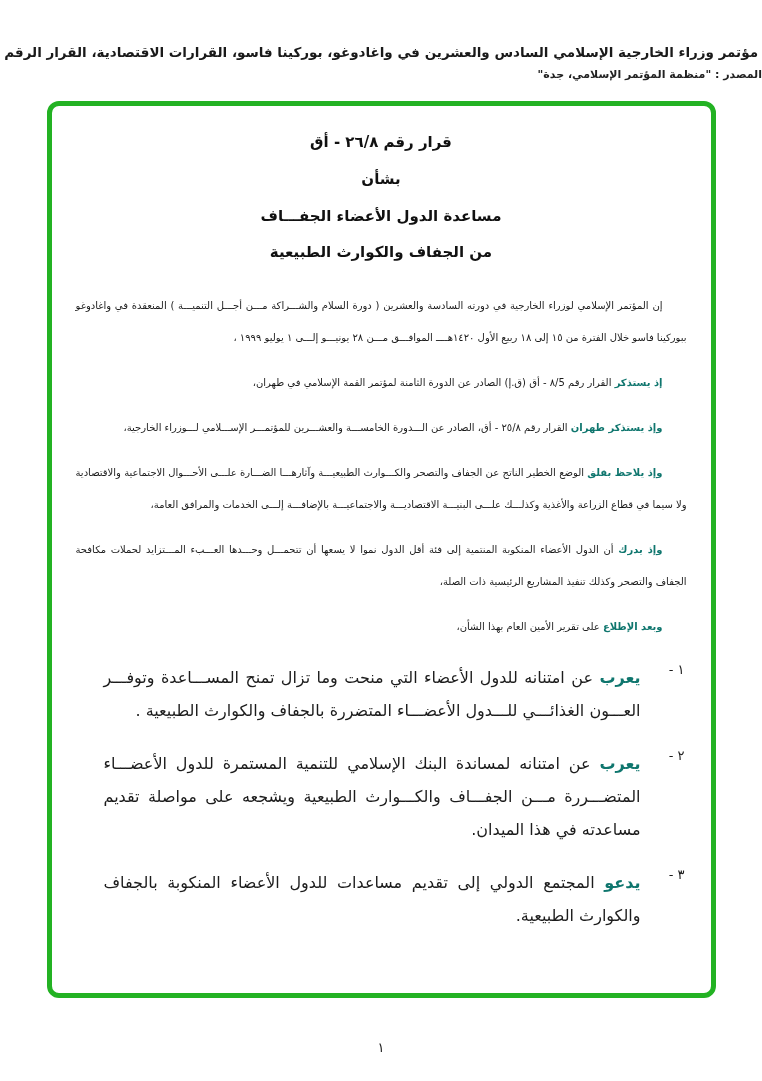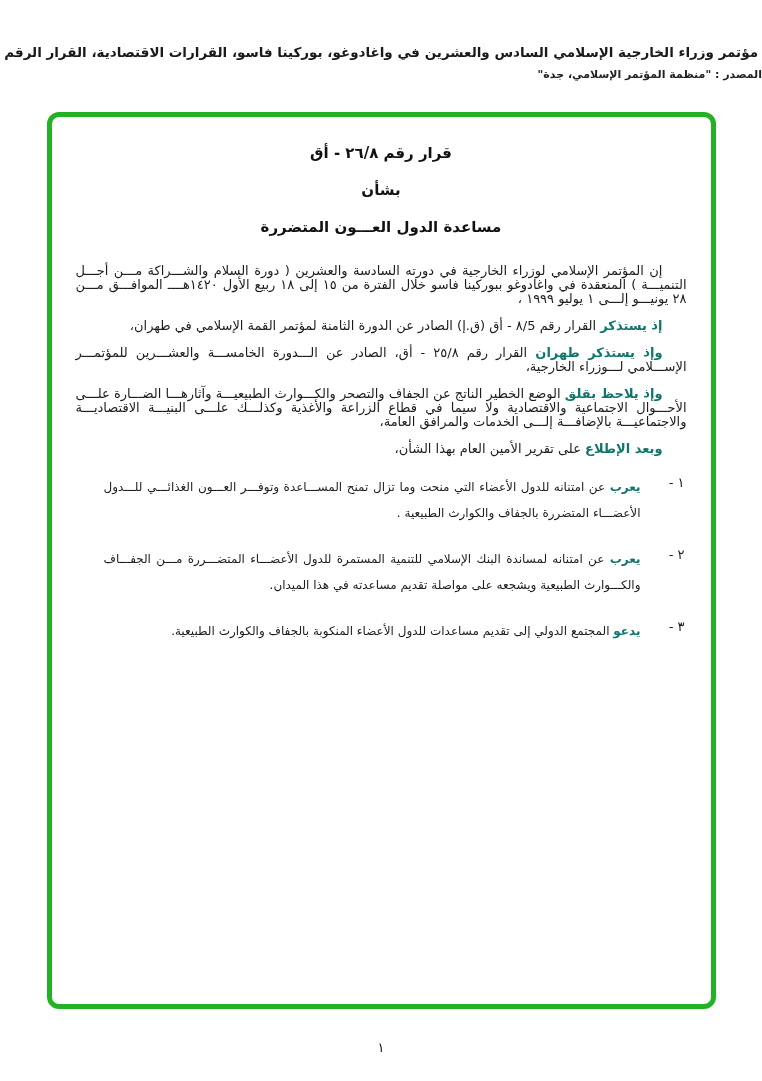--- a/index.html
+++ b/index.html
@@ -31,39 +31,39 @@
     font-weight: bold;
     color: #222;
     text-align: right;
     padding-left: 240px;
     direction: rtl;
   }
 
   .res-box {
     width: 669px;
     height: 897px;
-    margin: 31px auto 0 auto;
+    margin: 20px auto 0 auto;
     border: 5px solid #23b223;
     border-radius: 12px;
     padding: 26px 24px 20px 24px;
     background: #fff;
   }
 
   .title-block { text-align: center; margin-bottom: 26px; }
   .title-line {
     font-size: 15px;
     font-weight: bold;
     color: #111;
     margin-bottom: 15px;
     line-height: 1.45;
   }
 
   .preamble p {
-    font-size: 13px;
-    line-height: 14px;
+    font-size: 10px;
+    line-height: 32px;
     color: #1c1c1c;
     text-align: justify;
     text-indent: 24px;
     margin-bottom: 13px;
   }
   .lead { font-weight: bold; color: #0f766e; }
 
   .items { margin-top: 18px; }
   .item-row {
     display: flex;
@@ -73,22 +73,22 @@
   }
   .item-num {
     flex: 0 0 30px;
     font-size: 13px;
     color: #1c1c1c;
     white-space: nowrap;
     padding-top: 1px;
   }
   .item-text {
     flex: 1;
-    font-size: 12px;
-    line-height: 26px;
+    font-size: 16px;
+    line-height: 33px;
     color: #1c1c1c;
     text-align: justify;
     padding-left: 28px;
   }
 
   .page-number {
     position: absolute;
     bottom: 26px;
     left: 0; right: 0;
     text-align: center;
@@ -104,28 +104,30 @@
   <div class="doc-header">
     <div class="line1">مؤتمر وزراء الخارجية الإسلامي السادس والعشرين في واغادوغو، بوركينا فاسو، القرارات الاقتصادية، القرار الرقم ٢٦/٨-أق</div>
     <div class="source">المصدر :  "منظمة المؤتمر الإسلامي، جدة"</div>
   </div>
 
   <div class="res-box" style="border-color: rgb(35, 178, 35);">
 
     <div class="title-block">
       <div class="title-line">قرار رقم ٢٦/٨ - أق</div>
       <div class="title-line">بشأن</div>
-      <div class="title-line">مساعدة الدول العـــون المتضررة</div>
+      <div class="title-line">مساعدة الدول الأعضاء الجفـــاف</div>
+      <div class="title-line">من الجفاف والكوارث الطبيعية</div>
     </div>
 
     <div class="preamble">
       <p><span class="lead"></span><span>إن المؤتمر الإسلامي لوزراء الخارجية في دورته السادسة والعشرين ( دورة السلام والشـــراكة مـــن أجـــل التنميـــة ) المنعقدة في واغادوغو ببوركينا فاسو خلال الفترة من ١٥ إلى ١٨ ربيع الأول ١٤٢٠هــــ الموافـــق مـــن ٢٨ يونيـــو إلـــى ١ يوليو ١٩٩٩ ،</span></p>
       <p><span class="lead">إذ يستذكر</span><span> القرار رقم ٨/5 - أق (ق.إ) الصادر عن الدورة الثامنة لمؤتمر القمة الإسلامي في طهران،</span></p>
       <p><span class="lead">وإذ يستذكر طهران</span><span> القرار رقم ٢٥/٨ - أق، الصادر عن الـــدورة الخامســـة والعشـــرين للمؤتمـــر الإســـلامي لـــوزراء الخارجية،</span></p>
       <p><span class="lead">وإذ يلاحظ بقلق</span><span> الوضع الخطير الناتج عن الجفاف والتصحر والكـــوارث الطبيعيـــة وآثارهـــا الضـــارة علـــى الأحـــوال الاجتماعية والاقتصادية ولا سيما في قطاع الزراعة والأغذية وكذلـــك علـــى البنيـــة الاقتصاديـــة والاجتماعيـــة بالإضافـــة إلـــى الخدمات والمرافق العامة،</span></p>
+      <p><span class="lead">وإذ يدرك</span><span> أن الدول الأعضاء المنكوبة المنتمية إلى فئة أقل الدول نموا لا يسعها أن تتحمـــل وحـــدها العـــبء المـــتزايد لحملات مكافحة الجفاف والتصحر وكذلك تنفيذ المشاريع الرئيسية ذات الصلة،</span></p>
       <p><span class="lead">وبعد الإطلاع</span><span> على تقرير الأمين العام  بهذا الشأن،</span></p>
     </div>
 
     <div class="items">
       <div class="item-row">
         <div class="item-num">١ -</div>
         <div class="item-text"><span class="lead">يعرب</span><span> عن امتنانه للدول الأعضاء التي منحت وما تزال تمنح المســـاعدة وتوفـــر العـــون الغذائـــي للـــدول الأعضـــاء المتضررة بالجفاف والكوارث الطبيعية .</span></div>
       </div>
       <div class="item-row">
         <div class="item-num">٢ -</div>

